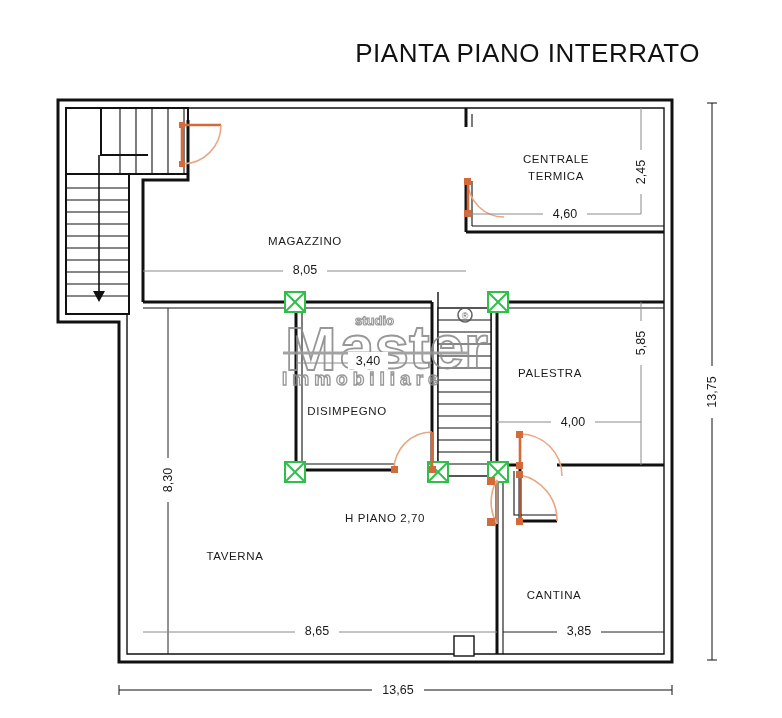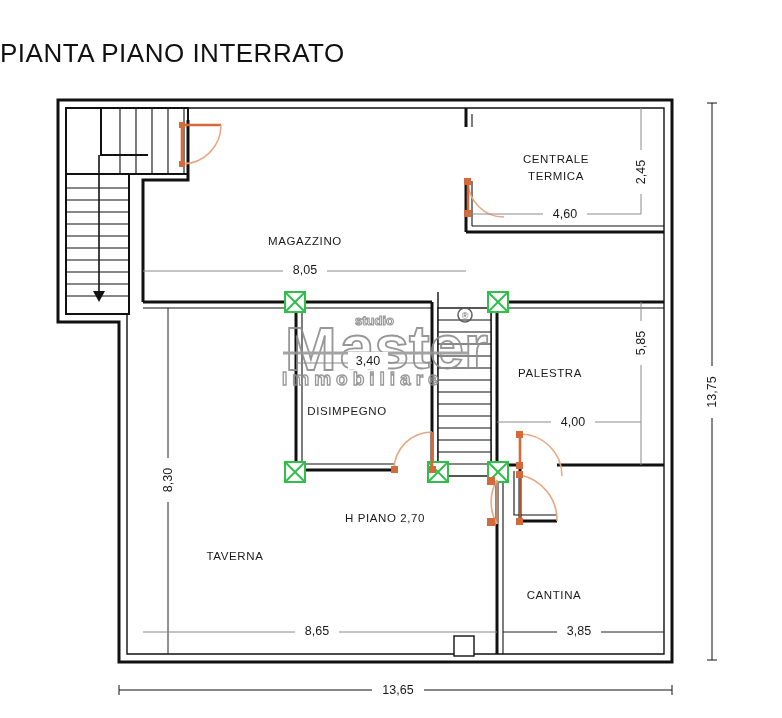--- a/index.html
+++ b/index.html
@@ -15,21 +15,21 @@
     width: 782px;
     height: 718px;
     background: #ffffff;
     overflow: hidden;
   }
   #plan-title {
     position: absolute;
     left: 0;
     top: 38px;
     width: 700px;
-    text-align: left;
+    text-align: right;
     font-size: 26px;
     letter-spacing: 0.5px;
     color: #111111;
     font-family: "Liberation Sans", sans-serif;
   }
   #plan-svg {
     position: absolute;
     left: 0;
     top: 0;
   }

